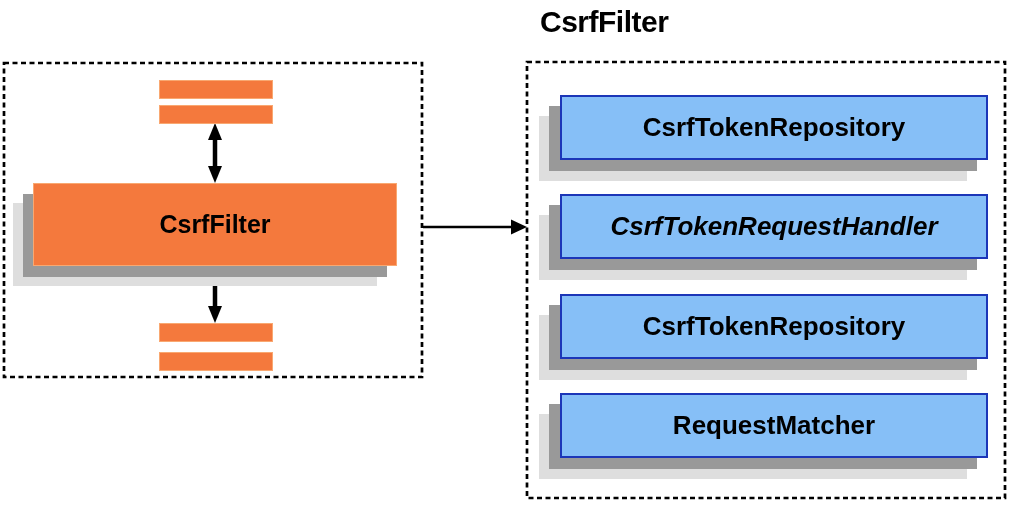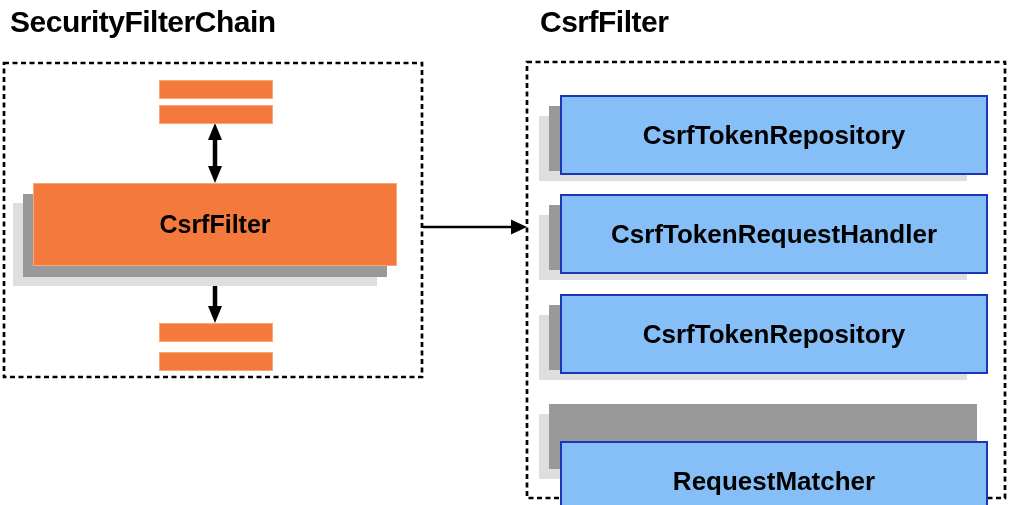--- a/index.html
+++ b/index.html
@@ -55,42 +55,41 @@
     justify-content: center;
   }
   .orange-box .label {
     font-size: 25px;
     font-weight: bold;
     color: #000000;
   }
   .blue-box {
     position: absolute;
     left: 560px;
-    width: 428px; height: 80px;
+    width: 428px; height: 65px;
     background: #86bff7;
     border: 2px solid #1c36b8;
     box-sizing: border-box;
     display: flex;
     align-items: center;
     justify-content: center;
   }
   .blue-box .label {
     font-size: 26px;
     font-weight: bold;
     color: #000000;
   }
   .orange-shadow-dark  { left: 23px;  top: 194px; width: 364px; height: 83px; }
   .orange-shadow-light { left: 13px;  top: 203px; width: 364px; height: 83px; }
 </style>
 </head>
 <body>
 
 <div class="canvas">
 
-  <div class="title" style="left:10px; top:5px;">SecurityFilterChain</div>
 
   <div class="title" style="left:540px; top:5px;">CsrfFilter</div>
 
   <svg class="svg-layer" viewBox="0 0 1010 505" xmlns="http://www.w3.org/2000/svg">
 
     <rect x="4" y="63" width="418" height="314" fill="none" stroke="#000000" stroke-width="2.7" stroke-dasharray="5 3.5"></rect>
 
     <rect x="527" y="62" width="478" height="436" fill="none" stroke="#000000" stroke-width="2.7" stroke-dasharray="5 3.5"></rect>
 
     <g>
@@ -124,29 +123,29 @@
   <div class="bar" style="left:159px; top:352px;"></div>
 
   <div class="shadow light" style="left:539px; top:116px; width:428px; height:65px;"></div>
   <div class="shadow dark" style="left:549px; top:106px; width:428px; height:65px;"></div>
   <div class="blue-box" style="top:95px;">
     <span class="label">CsrfTokenRepository</span>
   </div>
 
   <div class="shadow light" style="left:539px; top:215px; width:428px; height:65px;"></div>
   <div class="shadow dark" style="left:549px; top:205px; width:428px; height:65px;"></div>
-  <div class="blue-box" style="top:194px;">
+  <div class="blue-box" style="top:194px;font-style:italic;">
     <span class="label">CsrfTokenRequestHandler</span>
   </div>
 
   <div class="shadow light" style="left:539px; top:315px; width:428px; height:65px;"></div>
   <div class="shadow dark" style="left:549px; top:305px; width:428px; height:65px;"></div>
   <div class="blue-box" style="top:294px;">
     <span class="label">CsrfTokenRepository</span>
   </div>
 
   <div class="shadow light" style="left:539px; top:414px; width:428px; height:65px;"></div>
   <div class="shadow dark" style="left:549px; top:404px; width:428px; height:65px;"></div>
-  <div class="blue-box" style="top:393px;margin-top:48px;">
+  <div class="blue-box" style="top:393px;">
     <span class="label">RequestMatcher</span>
   </div>
 
 </div>
 
 </body></html>

